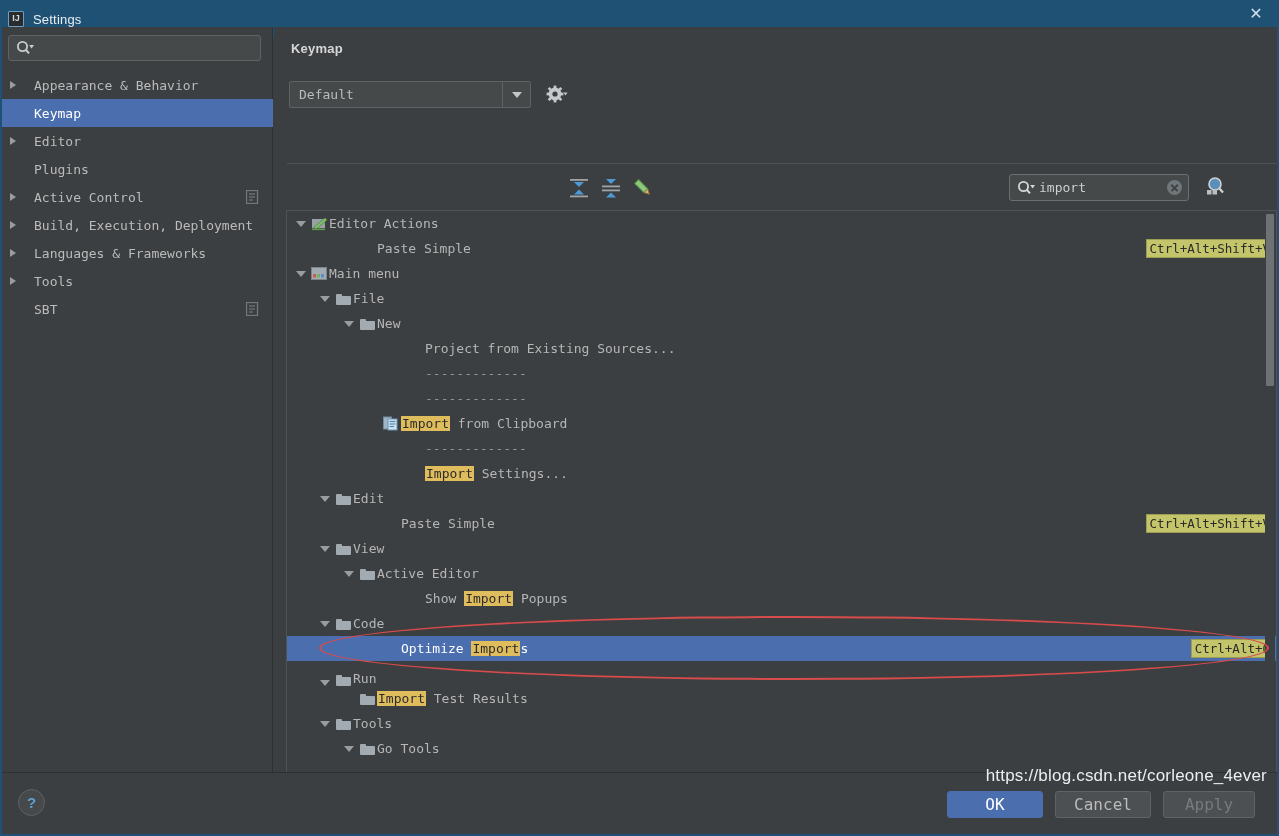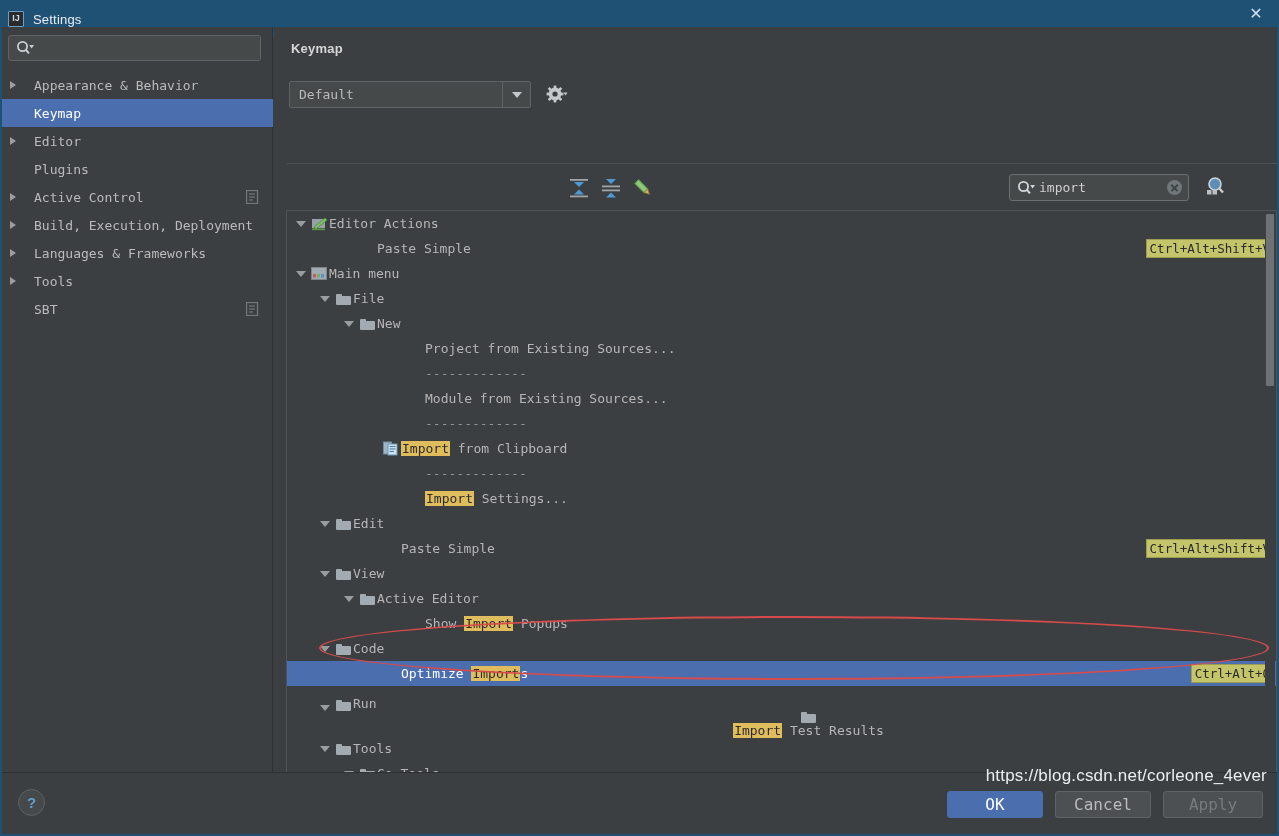--- a/index.html
+++ b/index.html
@@ -213,21 +213,21 @@
   }
   .btn {
     position: absolute; top: 18px; height: 27px;
     border: 1px solid #5e6364; border-radius: 3px;
     display: flex; align-items: center; justify-content: center;
     font-size: 16px; color: #bbbbbb; background: #4c5052;
     font-family: "DejaVu Sans Mono", monospace;
   }
   #btn-ok { left: 947px; width: 96px; background: #4b6eaf; border-color: #4b6eaf; color: #ffffff; }
   #btn-cancel { left: 1055px; width: 96px; }
-  #btn-apply { left: 1163px; width: 100px; color: #777b7d; }
+  #btn-apply { left: 1163px; width: 92px; color: #777b7d; }
 
   .watermark {
     position: absolute; left: 0; top: 766px; width: 1279px;
     text-align: right; padding-right: 12px;
     font-family: "Liberation Sans", sans-serif; font-size: 17px;
     color: #e9eef2; letter-spacing: .2px;
   }
   .bottom-edge {
     position: absolute; left: 0; top: 834px; width: 1279px; height: 2px;
     background: #1f5175;
@@ -453,25 +453,20 @@
           <span class="label"><span>Project from Existing Sources...</span></span>
         </div>
         <div class="row" style="padding-left: 102px;">
           <span class="arrow-slot"></span>
           <span class="icon-slot"></span>
           <span class="label"><span class="dashes">-------------</span></span>
         </div>
         <div class="row" style="padding-left: 102px;">
           <span class="arrow-slot"></span>
           <span class="icon-slot"></span>
-          <span class="label"><span>Module from Existing Sources...</span></span>
-        </div>
-        <div class="row" style="padding-left: 102px;">
-          <span class="arrow-slot"></span>
-          <span class="icon-slot"></span>
           <span class="label"><span class="dashes">-------------</span></span>
         </div>
         <div class="row" style="padding-left: 78px;">
           <span class="arrow-slot"></span>
           <span class="icon-slot">
             <svg width="17" height="15" viewBox="0 0 17 15">
               <rect x="0.5" y="1" width="8" height="12" fill="#9fb6c9" stroke="#74899a"></rect>
               <rect x="5" y="3" width="9" height="11" fill="#cfe3f0" stroke="#6b97b5"></rect>
               <line x1="6.5" y1="5.5" x2="12.5" y2="5.5" stroke="#4f86a8" stroke-width="1.1"></line>
               <line x1="6.5" y1="8" x2="12.5" y2="8" stroke="#4f86a8" stroke-width="1.1"></line>
@@ -545,21 +540,21 @@
         </div>
         <div class="row" style="padding-left: 30px; align-items: flex-end;">
           <span class="arrow-slot">
             <span class="tri-open"></span>
           </span>
           <span class="icon-slot">
             <span class="folder"></span>
           </span>
           <span class="label"><span>Run</span></span>
         </div>
-        <div class="row" style="padding-left: 54px; flex-direction: column;">
+        <div class="row" style="padding-left: 54px;">
           <span class="arrow-slot"></span>
           <span class="icon-slot">
             <span class="folder"></span>
           </span>
           <span class="label"><span class="hl">Import</span><span> Test Results</span></span>
         </div>
         <div class="row" style="padding-left: 30px;">
           <span class="arrow-slot">
             <span class="tri-open"></span>
           </span>

